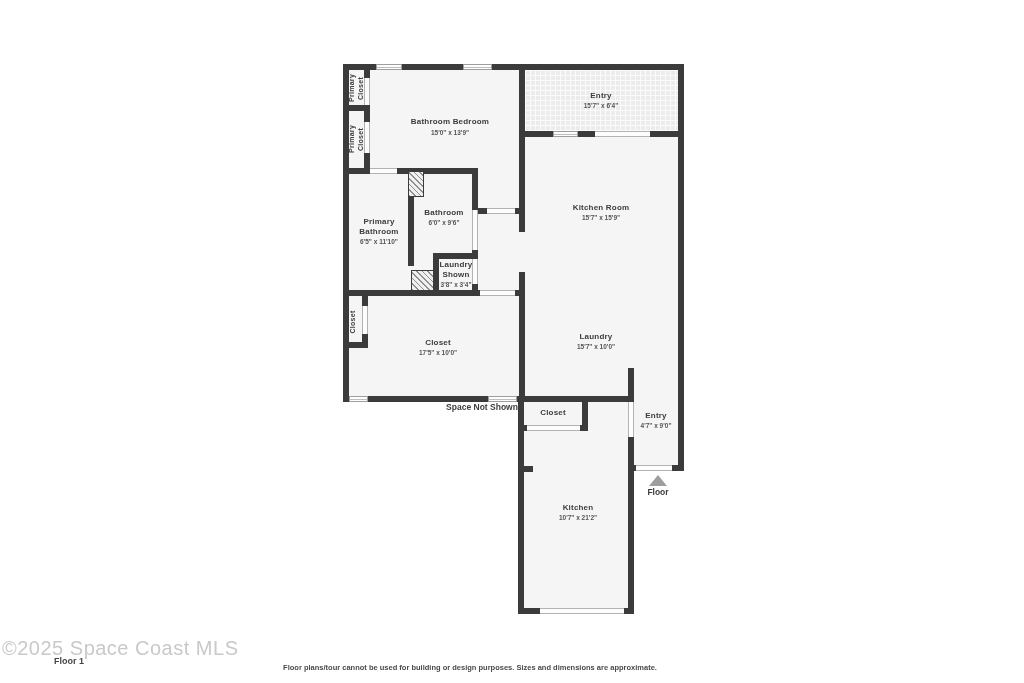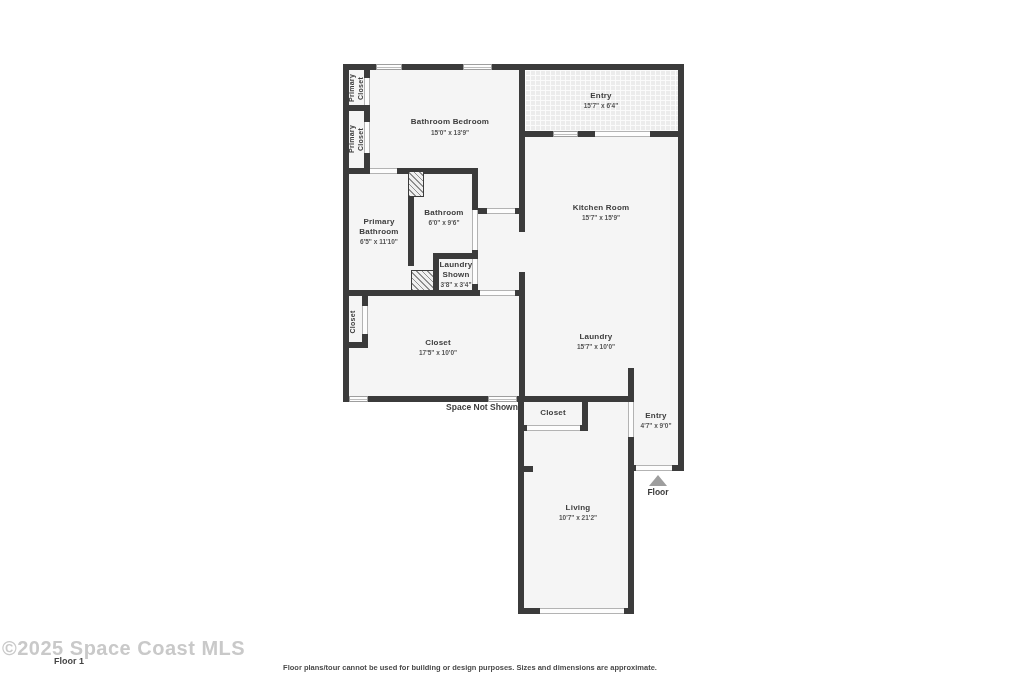--- a/index.html
+++ b/index.html
@@ -51,21 +51,21 @@
     position:absolute;z-index:5;transform:translate(-50%,-50%);
     font-size:8.5px;font-weight:700;color:#3d3d3d;white-space:nowrap;
   }
   #entry-marker{
     position:absolute;z-index:5;left:649px;top:475px;width:0;height:0;
     border-left:9px solid transparent;border-right:9px solid transparent;
     border-bottom:11px solid #9e9e9e;
   }
   #watermark{
     position:absolute;z-index:4;left:2px;top:637px;
-    font-size:20px;font-weight:700;color:#c9c9c9;letter-spacing:.5px;white-space:nowrap;
+    font-size:20px;font-weight:400;color:#c9c9c9;letter-spacing:.5px;white-space:nowrap;
   }
   #floor-label{
     position:absolute;z-index:5;left:17px;top:656px;
     font-size:9px;font-weight:700;color:#454545;white-space:nowrap;padding-left:37px;
   }
   #disclaimer{
     position:absolute;z-index:5;left:0;top:663px;width:940px;text-align:center;
     font-size:7.5px;font-weight:700;color:#4a4a4a;
   }
 </style>
@@ -106,21 +106,21 @@
     <div class="rdims" style="left:438px;top:352px">17'5" x 10'0"</div>
 
     <div class="rlabel" style="left:596px;top:337px">Laundry</div>
     <div class="rdims" style="left:596px;top:346px">15'7" x 10'0"</div>
 
     <div class="rlabel" style="left:553px;top:413px">Closet</div>
 
     <div class="rlabel" style="left:656px;top:416px">Entry</div>
     <div class="rdims" style="left:656px;top:425px">4'7" x 9'0"</div>
 
-    <div class="rlabel" style="left:578px;top:508px">Living</div>
+    <div class="rlabel" style="left:578px;top:508px">Kitchen</div>
     <div class="rdims" style="left:578px;top:517px">10'7" x 21'2"</div>
 
     <div class="note" style="left:482px;top:407px">Space Not Shown</div>
 
     <div id="entry-marker"></div>
     <div class="note" style="left:658px;top:492px">Floor</div>
   <div class="floor" style="left: 349px; top: 70px; width: 329px; height: 326px;"></div>
       <div class="floor" style="left: 634px; top: 396px; width: 44px; height: 69px;"></div>
       <div class="floor" style="left: 524px; top: 402px; width: 104px; height: 206px;"></div>
       <div class="paver" style="left: 525px; top: 70px; width: 153px; height: 61px;"></div>

